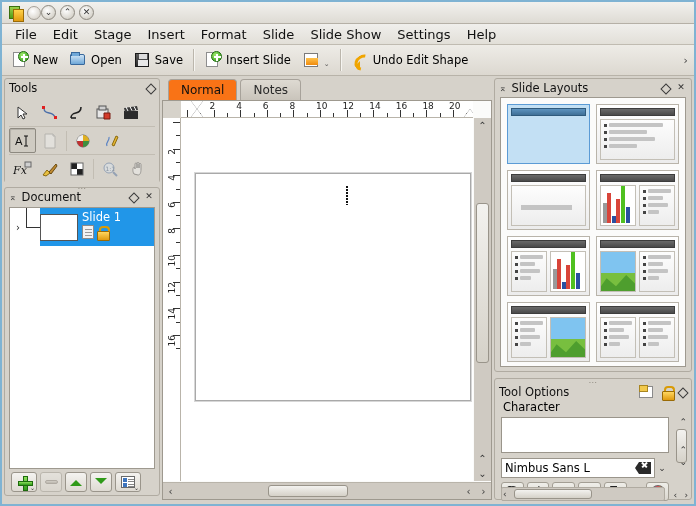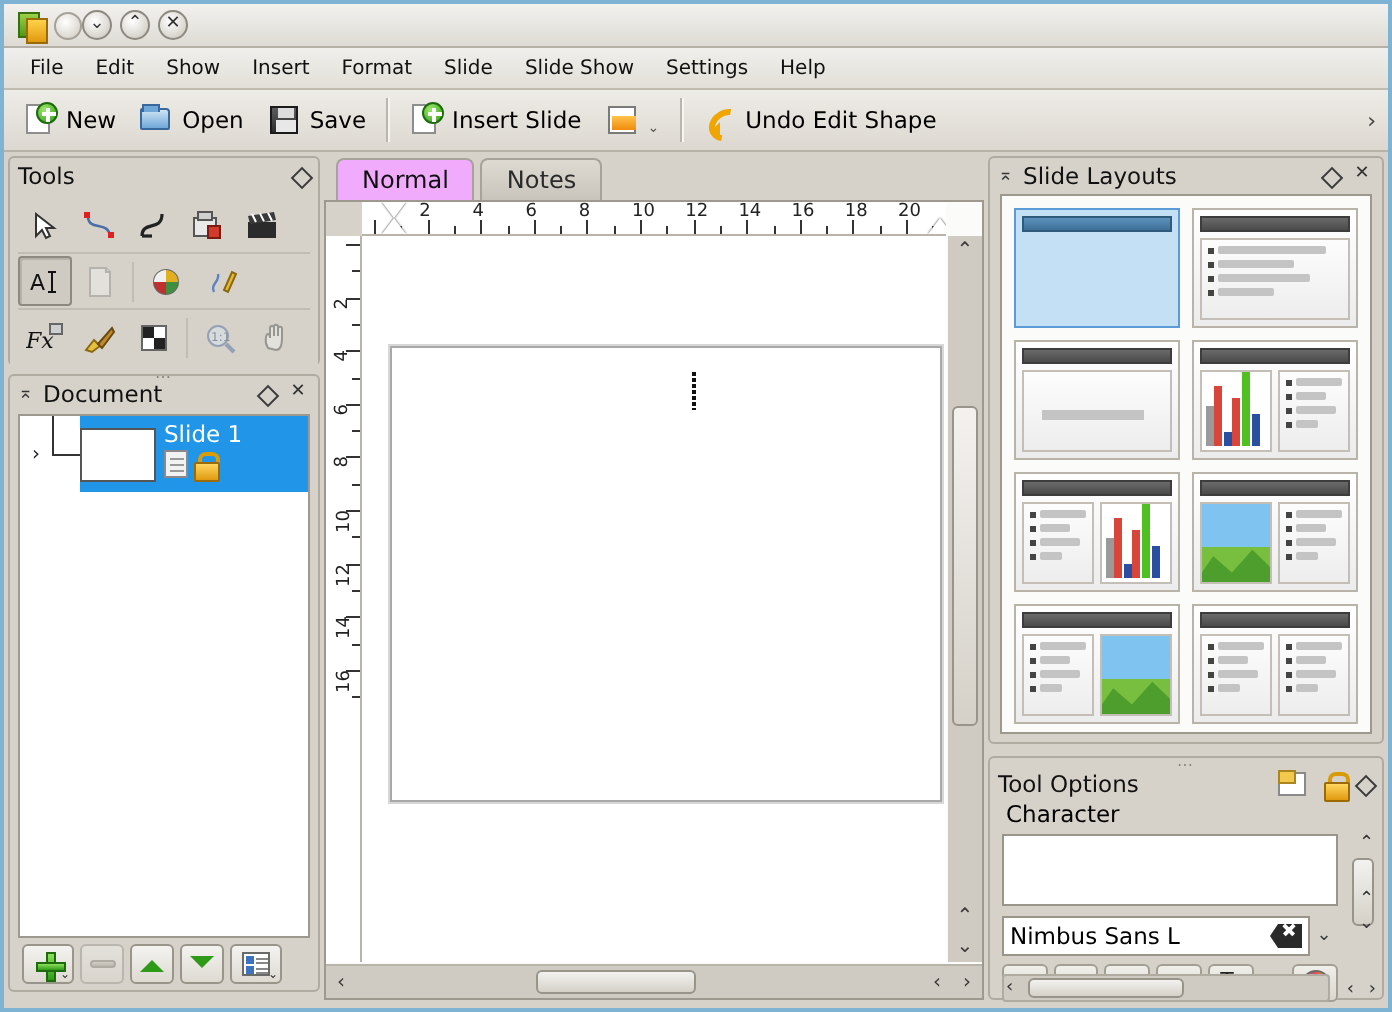--- a/index.html
+++ b/index.html
@@ -41,21 +41,21 @@
     background:radial-gradient(circle at 40% 35%,#fff,#ddd9d1 70%,#c2bdb4);
     border:1px solid #a6a199;}
 
   
   .menubar {
     position:absolute; left:0; top:22px; width:692px; height:21px;
     background: linear-gradient(#f0efec,#e2dfd8);
     border-bottom:1px solid #c0bbb1;
     display:flex; align-items:center; padding-left:6px; gap:2px;
   }
-  .menu-item { padding:2px 7px; font-size:10px; color:#111; cursor:pointer; border-radius:2px;}
+  .menu-item { padding:2px 7px; font-size:13px; color:#111; cursor:pointer; border-radius:2px;}
 
   
   .toolbar {
     position:absolute; left:0; top:43px; width:692px; height:31px;
     background: linear-gradient(#eeece7,#dcd8d0);
     border-bottom:1px solid #b8b3a9;
     display:flex; align-items:center; padding-left:4px; gap:1px;
   }
   .tb-item { display:flex; align-items:center; gap:4px; padding:3px 5px; cursor:pointer; border-radius:3px; font-size:11.5px;}
   .tb-sep { width:1px; height:22px; background:#bbb6ac; margin:0 4px; box-shadow:1px 0 0 #f6f5f1;}
@@ -142,21 +142,21 @@
   .g-list{width:14px;height:12px;background:#fff;border:1px solid #6a6a6a;position:relative;}
   .g-list:before{content:"";position:absolute;left:1px;top:1px;width:4px;height:4px;background:#3d74bd;box-shadow:0 5px 0 #3d74bd;}
   .g-list:after{content:"";position:absolute;left:6px;top:2px;width:6px;height:1px;background:#888;box-shadow:0 2px 0 #888,0 5px 0 #888,0 7px 0 #888;}
 
   
   .center { position:absolute; left:160px; top:76px; right:202px; bottom:4px; }
   .tabs { height:22px; display:flex; align-items:flex-end; gap:3px; padding-left:6px;}
   .tab { padding:3px 12px 3px 12px; font-size:12px; border:1px solid #a7a29a;
          border-bottom:none; border-radius:4px 4px 0 0;
          background:linear-gradient(#dedad2,#c9c4bb); color:#2a2a2a; cursor:pointer;}
-  .tab.active { background:#f0abfc; color:#111; }
+  .tab.active { background:#f97316; color:#111; }
   .canvas-frame { position:absolute; left:0; top:22px; right:0; bottom:0;
                   background:#fbfbfa; border:1px solid #9e998f; }
   .ruler-h { position:absolute; left:18px; top:0; right:18px; height:17px;
              background:#ffffff; border-bottom:1px solid #b9b4aa; overflow:hidden;}
   .ruler-v { position:absolute; left:0; top:17px; width:18px; bottom:18px;
              background:#ffffff; border-right:1px solid #b9b4aa; overflow:hidden;}
   .ruler-corner{position:absolute;left:0;top:0;width:18px;height:17px;background:#d6d2ca;}
   .rtick{position:absolute;bottom:0;width:1px;background:#333;}
   .rnum{position:absolute;top:0px;font-size:9px;color:#222;}
   .rtickv{position:absolute;right:0;height:1px;background:#333;}
@@ -245,21 +245,21 @@
     <div class="tb-right">
       <div class="win-btn">⌄</div>
       <div class="win-btn">⌃</div>
       <div class="win-btn">✕</div>
     </div>
   </div>
 
   <div class="menubar">
     <div class="menu-item">File</div>
     <div class="menu-item">Edit</div>
-    <div class="menu-item">Show</div>
+    <div class="menu-item">Stage</div>
     <div class="menu-item">Insert</div>
     <div class="menu-item">Format</div>
     <div class="menu-item">Slide</div>
     <div class="menu-item">Slide Show</div>
     <div class="menu-item">Settings</div>
     <div class="menu-item">Help</div>
   </div>
 
   <div class="toolbar">
     <div class="tb-item">

